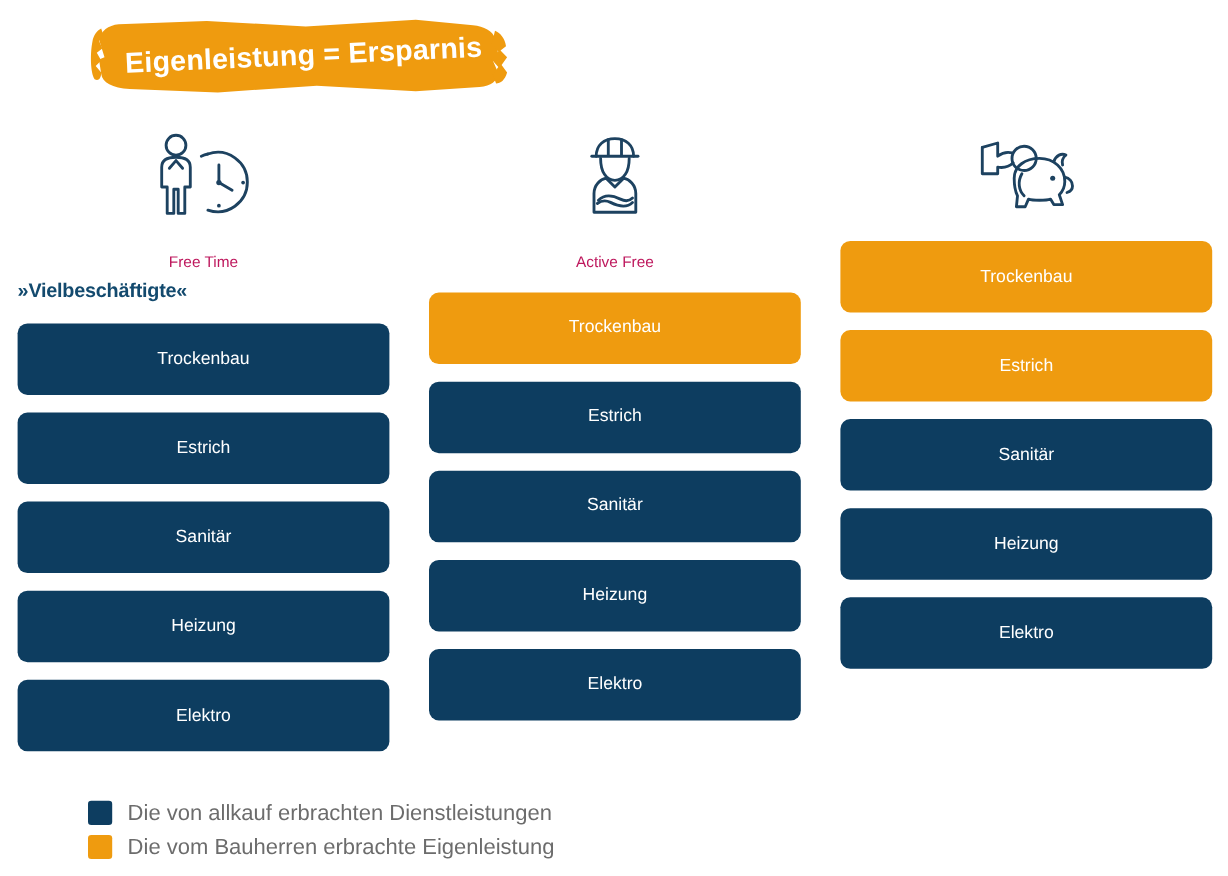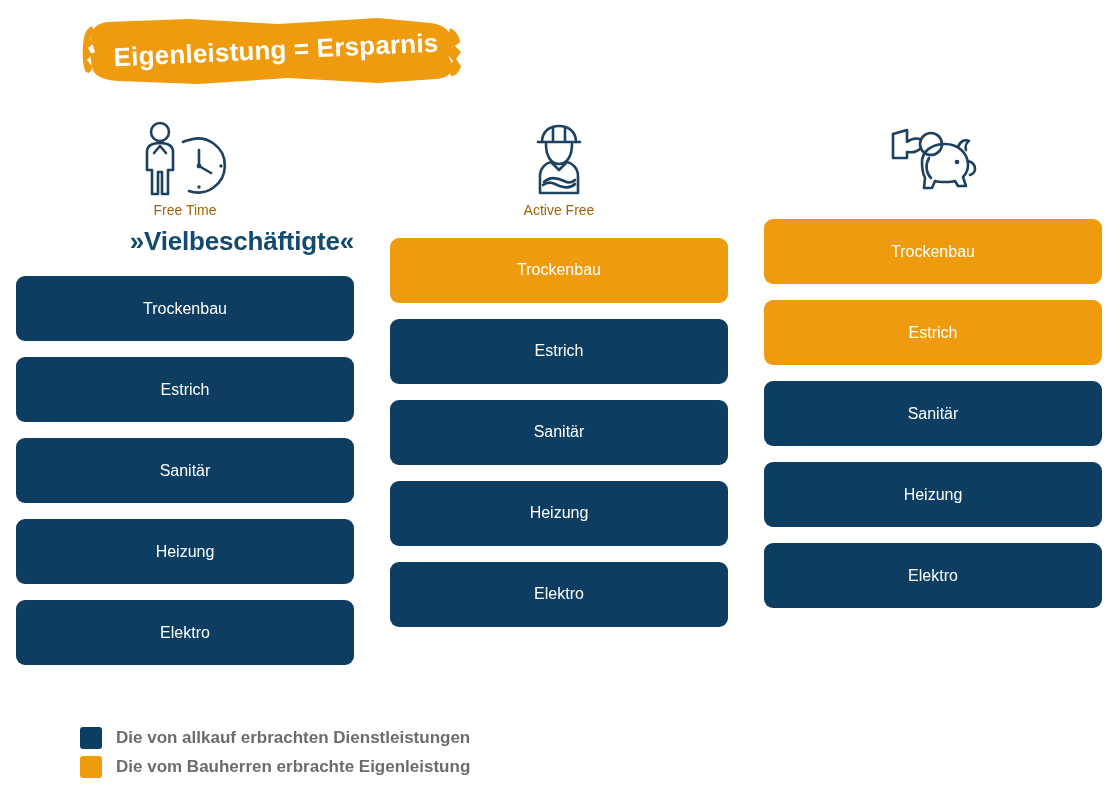--- a/index.html
+++ b/index.html
@@ -72,30 +72,30 @@
     height: 82px;
     display: flex;
     align-items: center;
     justify-content: center;
   }
   .col-icon svg {
     display: block;
   }
 
   .col-sub {
-    margin-top: 2px;
+    margin-top: 30px;
     text-align: center;
     font-size: 14px;
-    color: #a16207;
+    color: #be185d;
     line-height: 1.2;
   }
   .col-title {
     margin-top: 6px;
-    text-align: right;
-    font-size: 26px;
+    text-align: left;
+    font-size: 18px;
     font-weight: bold;
     color: #134a6e;
     line-height: 1.25;
     letter-spacing: -0.2px;
   }
 
   .bars {
     margin-top: 19px;
     display: flex;
     flex-direction: column;
@@ -130,25 +130,24 @@
   }
   .legend-swatch {
     width: 22px;
     height: 22px;
     border-radius: 3px;
     flex: none;
   }
   .legend-swatch.navy   { background: #0d3d60; }
   .legend-swatch.orange { background: #ef9b0f; }
   .legend-label {
-    font-size: 17px;
+    font-size: 20px;
     color: #6c6c6c;
     line-height: 1.2;
     white-space: nowrap;
-    font-weight: bold;
   }
 </style>
 </head>
 <body>
 
 <div class="banner-wrap">
   <svg class="banner-svg" viewBox="0 0 390 72" aria-hidden="true">
     <path d="M12,22 C14,14 20,9 30,8 L110,5 L200,10 L300,4 L352,9
              C362,10 370,14 372,21 L376,40 L370,41 L374,50
              C376,58 370,64 358,65 L300,69 L210,64 L120,70 L40,67

